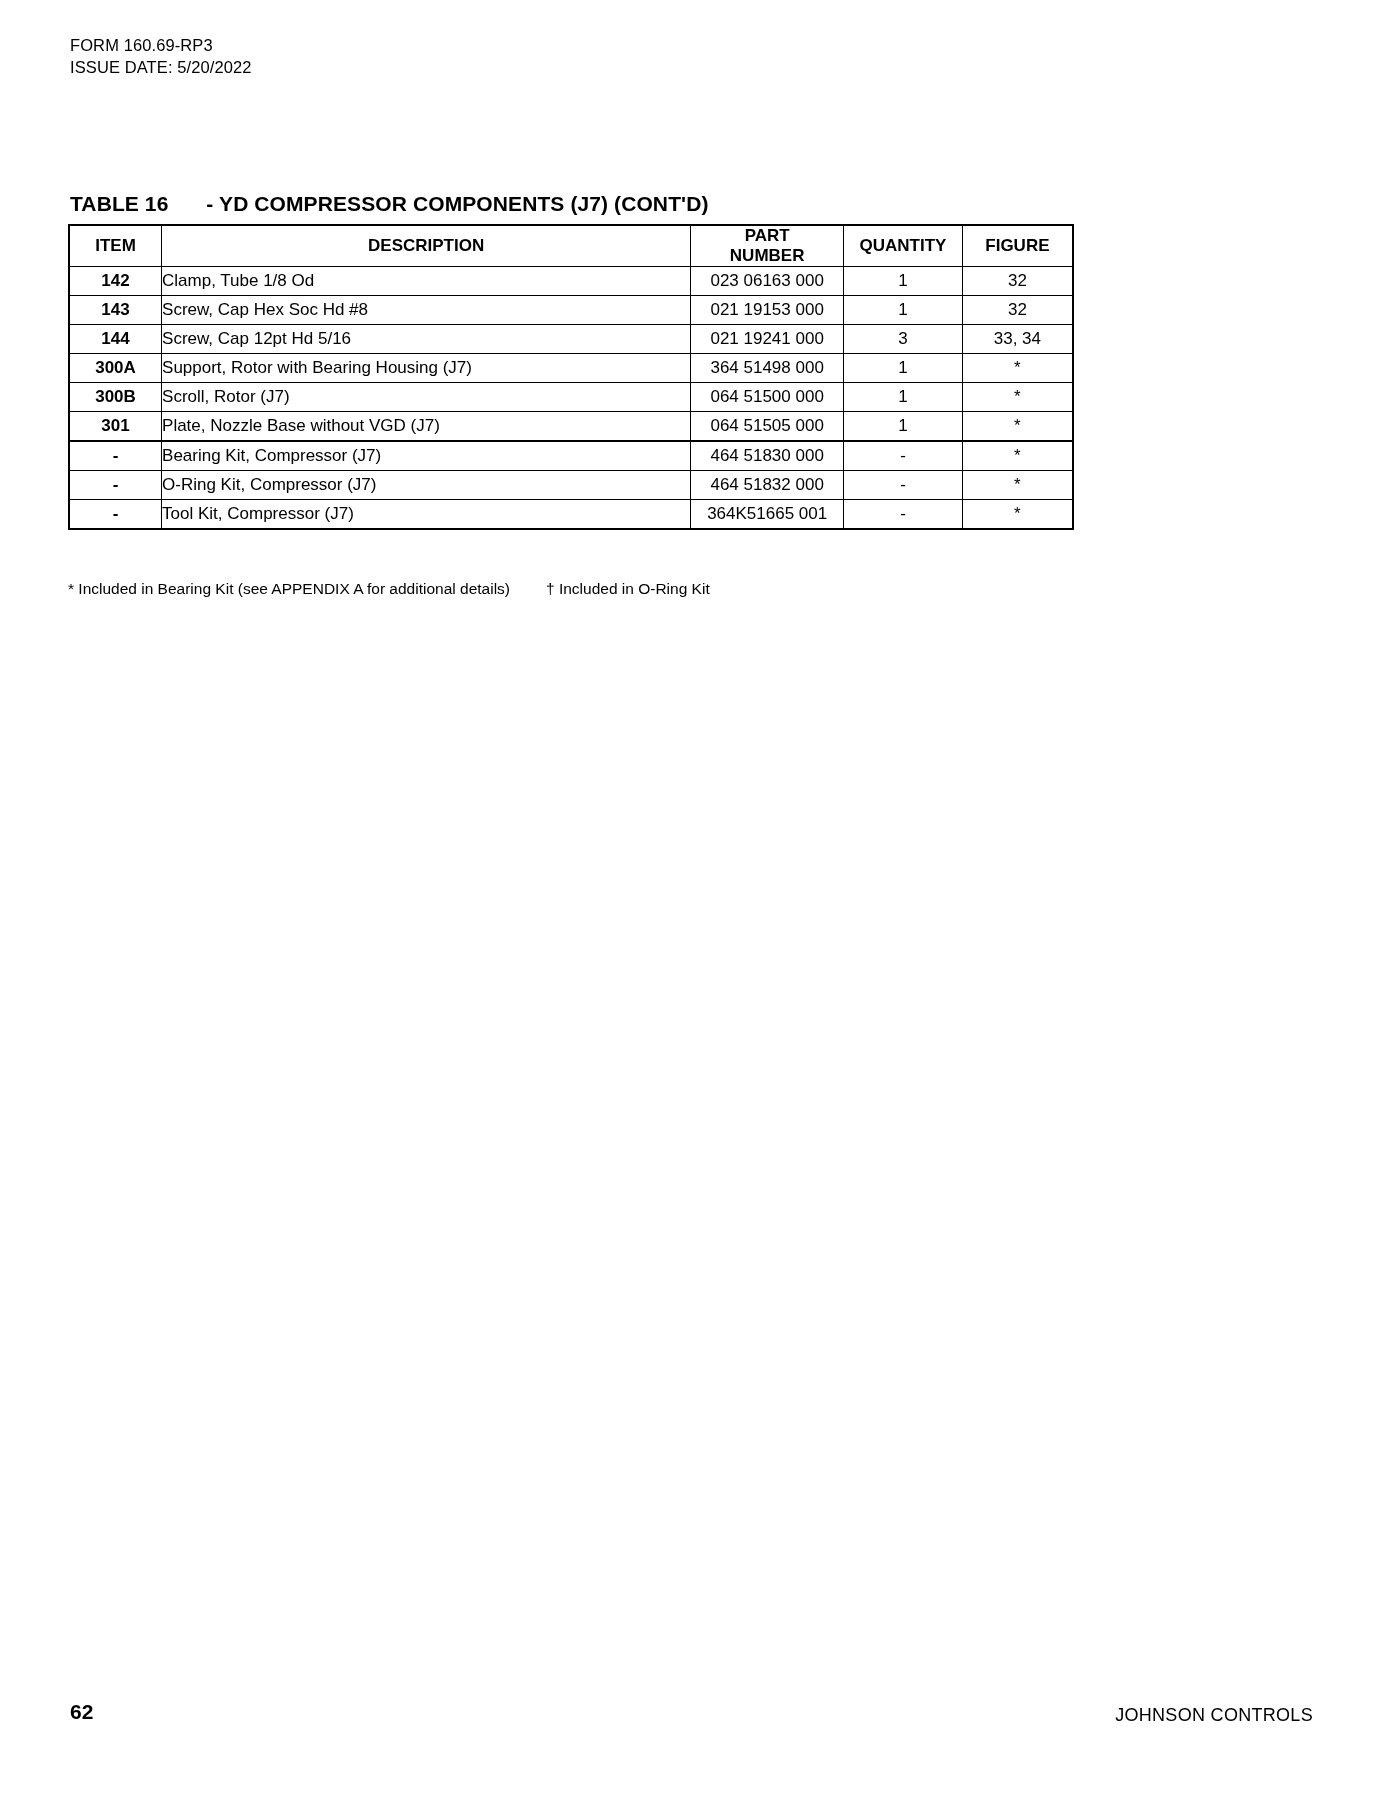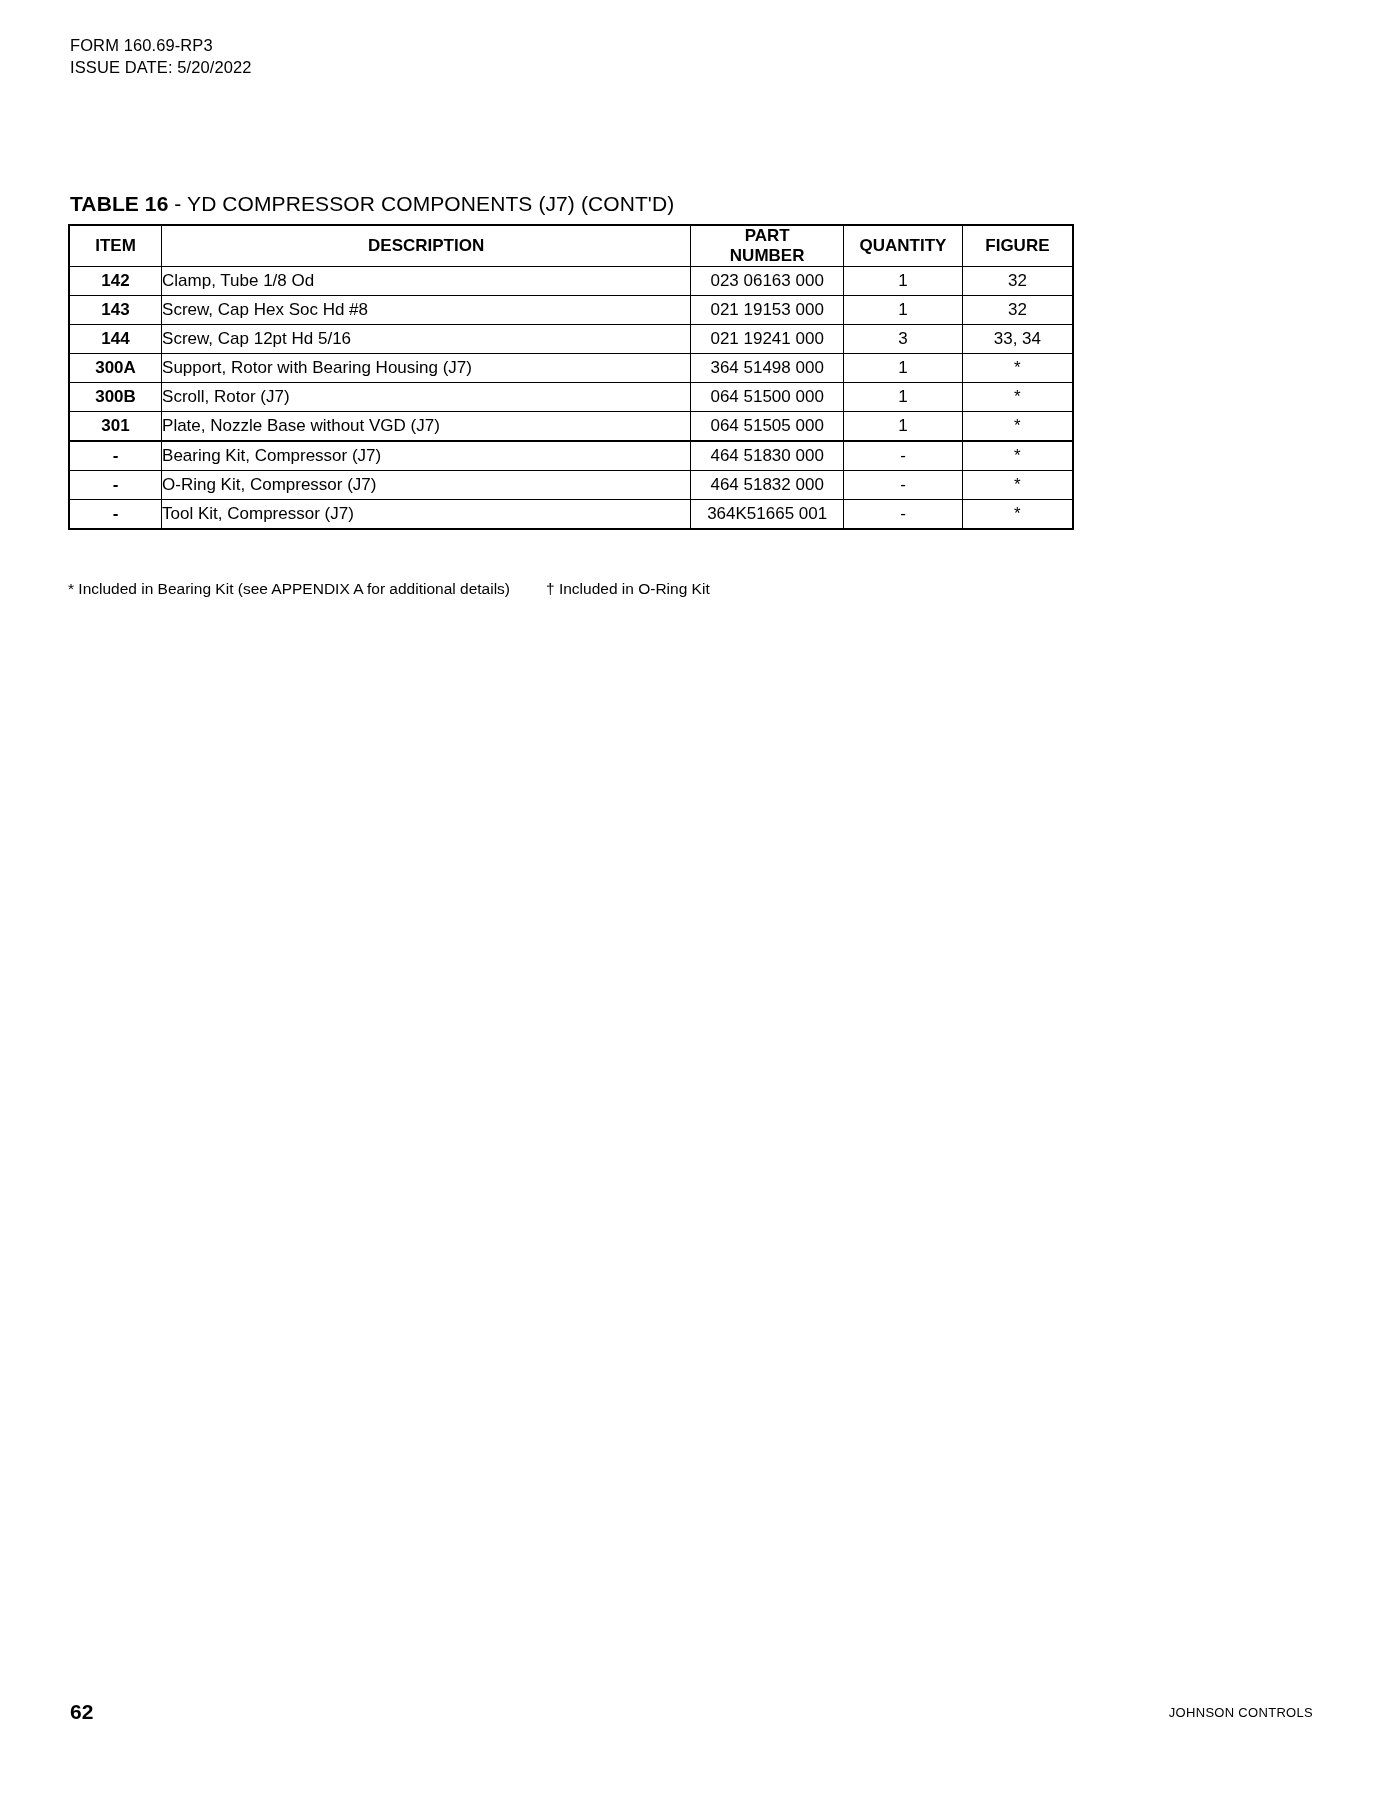--- a/index.html
+++ b/index.html
@@ -35,21 +35,22 @@
     left: 70px;
     top: 192px;
     font-size: 21px;
     white-space: nowrap;
     letter-spacing: 0.1px;
   }
   .table-caption .cap-strong {
     font-weight: bold;
   }
   .table-caption .cap-rest {
-    font-weight: normal;
+    font-weight: bold;
+    padding-left: 32px;
   }
 
   
   .parts-table-wrap {
     position: absolute;
     left: 68px;
     top: 224px;
     width: 1006px;
   }
   table.parts-table {
@@ -145,21 +146,21 @@
     position: absolute;
     left: 70px;
     top: 1700px;
     font-size: 21px;
     font-weight: bold;
   }
   .footer-brand {
     position: absolute;
     right: 78px;
     top: 1705px;
-    font-size: 13px;
+    font-size: 18px;
     letter-spacing: 0.3px;
   }
 </style>
 </head>
 <body>
 
 <div class="page-header">
   <div class="hdr-line">FORM 160.69-RP3</div>
   <div class="hdr-line">ISSUE DATE: 5/20/2022</div>
 </div>

